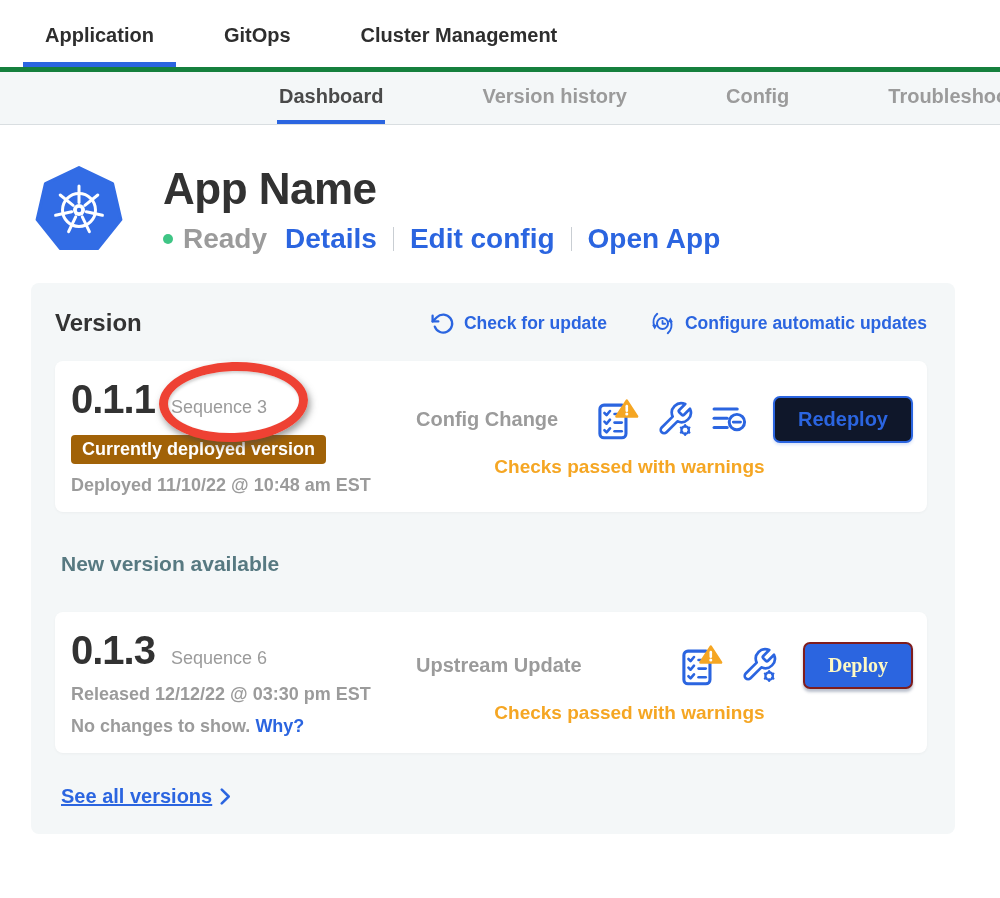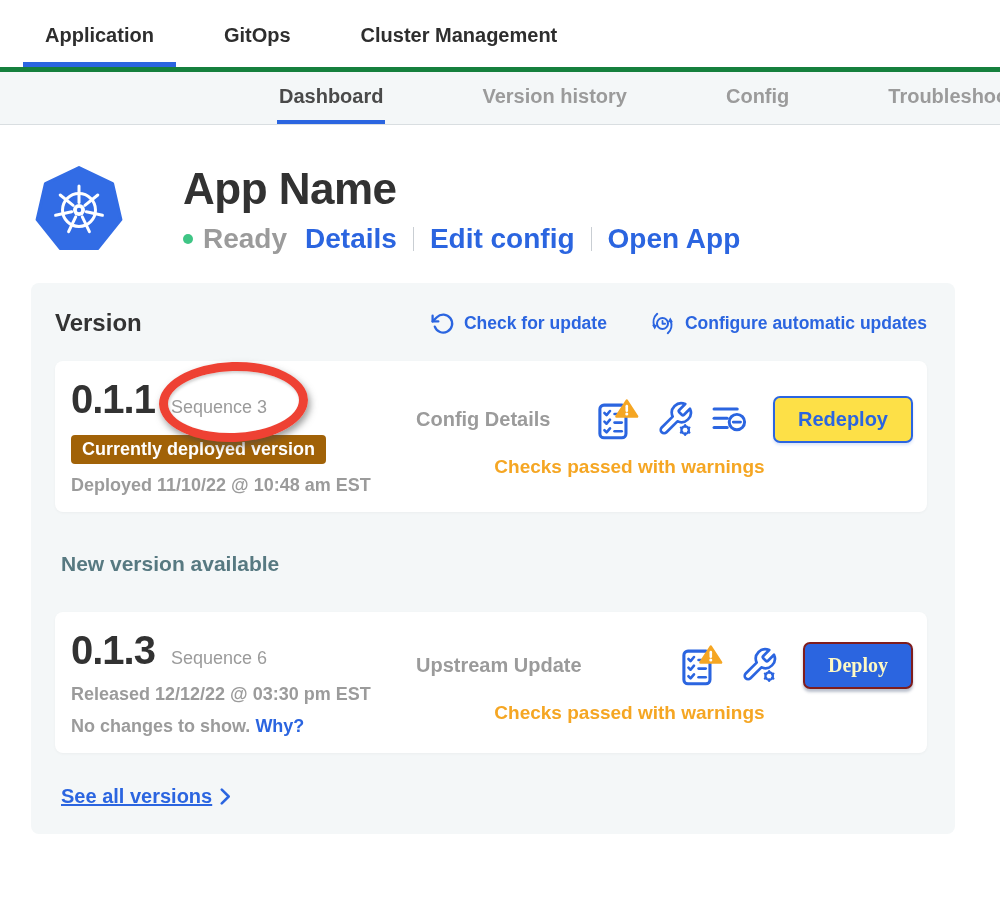--- a/index.html
+++ b/index.html
@@ -13,21 +13,21 @@
   .top-tab.active { border-bottom-color:#2b65e0; }
 
   
   .sub-nav { background:#f4f7f8; border-top:5px solid #15803d; border-bottom:1px solid #d9dee1;
     display:flex; gap:95px; padding-left:277px; height:58px; white-space:nowrap; overflow:hidden; }
   .sub-tab { display:flex; align-items:center; font-size:20px; font-weight:bold;
     color:#9b9b9b; border-bottom:4px solid transparent; padding:0 2px; cursor:pointer; }
   .sub-tab.active { color:#4a4a4a; border-bottom-color:#2b65e0; }
 
   
-  .app-header { display:flex; gap:60px; padding:40px 0 0 35px; align-items:center; }
+  .app-header { display:flex; gap:40px; padding:40px 0 0 35px; align-items:center; }
   .app-logo { width:88px; height:88px; flex:none; }
   .app-title { font-size:44px; font-weight:bold; color:#323232; letter-spacing:-0.5px; line-height:1.1; }
   .status-row { display:flex; align-items:center; margin-top:10px; font-size:28px; font-weight:bold; }
   .status-dot { width:10px; height:10px; border-radius:50%; background:#3fc585; margin-right:10px; }
   .status-text { color:#9b9b9b; margin-right:18px; }
   .header-link { color:#2b65e0; cursor:pointer; text-decoration:none; }
   .vdiv { width:1px; height:24px; background:#c9ced3; margin:0 16px; }
 
   
   .version-panel { margin:28px 45px 0 31px; background:#f4f7f8; border-radius:8px;
@@ -51,21 +51,21 @@
   .why-link { color:#2b65e0; cursor:pointer; }
 
   .right-region { flex:1; display:flex; flex-direction:column; justify-content:center; }
   .action-row { display:flex; align-items:center; }
   .type-label { font-size:20px; font-weight:bold; color:#9b9b9b; }
   .grow { flex:1; }
   .icon-group { display:flex; align-items:center; gap:17px; margin-right:25px; }
   .icon-group svg { display:block; cursor:pointer; }
   .btn { border-radius:7px; font-size:20px; font-weight:bold; padding:10px 23px;
     cursor:pointer; font-family:"Liberation Sans", sans-serif; }
-  .btn-outline { background:#fde047; border:2px solid #2b65e0; color:#2b65e0;
+  .btn-outline { background:#0f172a; border:2px solid #2b65e0; color:#2b65e0;
     box-shadow:0 2px 3px rgba(43,101,224,.18); }
   .btn-solid { background:#2b65e0; border:2px solid #7f1d1d; color:#fef9c3;
     box-shadow:0 3px 3px rgba(30,50,90,.3);font-family:Liberation Serif, serif; }
   .warning-text { text-align:center; color:#f5a623; font-size:19px; font-weight:bold;
     margin-top:13px; padding-right:70px; }
 
   .red-ellipse { position:absolute; left:104px; top:1px; width:149px; height:80px;
     border:9px solid #ee4133; border-radius:50%; transform:rotate(-2deg);
     box-shadow:2px 4px 7px rgba(70,70,70,.55), inset 1px 2px 3px rgba(70,70,70,.25);
     pointer-events:none; z-index:5; }
@@ -152,21 +152,21 @@
     <div class="left-info">
       <div class="version-line">
         <span class="version-num">0.1.1</span>
         <span class="sequence">Sequence 3</span>
       </div>
       <span class="deployed-badge">Currently deployed version</span>
       <div class="meta-line">Deployed 11/10/22 @ 10:48 am EST</div>
     </div>
     <div class="right-region">
       <div class="action-row">
-        <span class="type-label">Config Details</span>
+        <span class="type-label">Config Change</span>
         <span class="grow"></span>
         <div class="icon-group">
           <svg width="44" height="42" viewBox="0 0 27 25">
             <rect x="3" y="4" width="16" height="20" rx="2.5" fill="#fff" stroke="#2b65e0" stroke-width="1.9"></rect>
             <g stroke="#2b65e0" stroke-width="1.6" fill="none" stroke-linecap="round" stroke-linejoin="round">
               <path d="M5.8 8.8 l1.3 1.3 2.1-2.5"></path>
                 <line x1="12" y1="9.4" x2="16.4" y2="9.4"></line>
               <path d="M5.8 14.1 l1.3 1.3 2.1-2.5"></path>
                 <line x1="12" y1="14.7" x2="16.4" y2="14.7"></line>
               <path d="M5.8 19.4 l1.3 1.3 2.1-2.5"></path>

